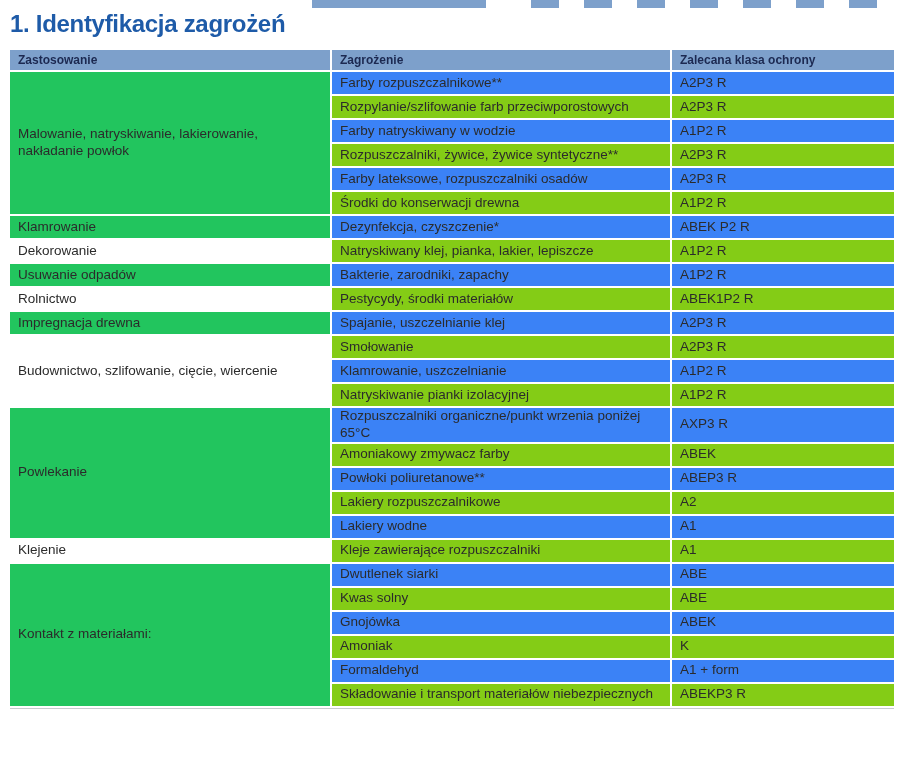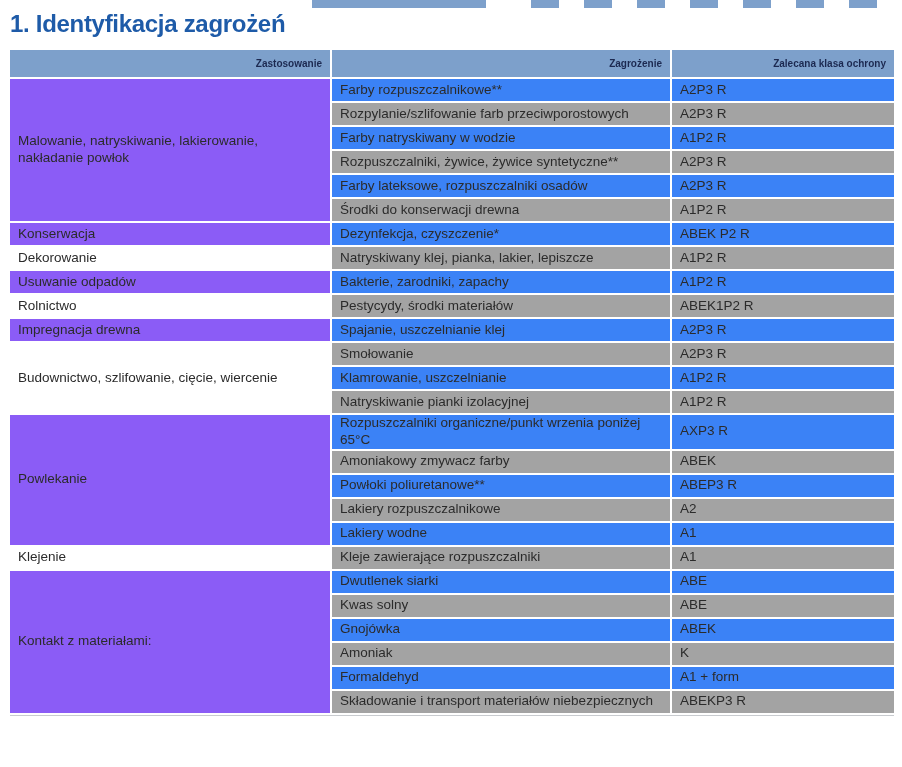--- a/index.html
+++ b/index.html
@@ -40,25 +40,25 @@
     table-layout: fixed;
     border-bottom: 1px solid #c8cbcf;
   }
   col.c-app { width: 322px; }
   col.c-haz { width: 340px; }
   col.c-cls { width: 222px; }
 
   th {
     background: #7da0cb;
     color: #1c2951;
-    font-size: 10px;
+    font-size: 12px;
     font-weight: bold;
-    text-align: right;
+    text-align: left;
     height: 22px;
-    padding: 8px 8px;
+    padding: 1px 8px;
     border-right: 2px solid #ffffff;
     border-bottom: 2px solid #ffffff;
     white-space: nowrap;
     overflow: hidden;
   }
   th:last-child { border-right: none; }
 
   td {
     font-size: 13.5px;
     color: #2b2b2b;
@@ -66,22 +66,22 @@
     padding: 0 8px;
     line-height: 1.25;
     border-right: 2px solid #ffffff;
     border-bottom: 2px solid #ffffff;
     vertical-align: middle;
     overflow: hidden;
   }
   td:last-child { border-right: none; }
 
   tr.shaded td.row-cell { background: #3b82f6; }
-  tr.plain  td.row-cell { background: #a3a3a3; }
-  td.app-cell.shaded { background: #8b5cf6; }
+  tr.plain  td.row-cell { background: #84cc16; }
+  td.app-cell.shaded { background: #22c55e; }
   td.app-cell.plain  { background: #ffffff; margin-left: 29px; }
 </style>
 </head>
 <body>
 
 <div class="page">
 
   <div>
     <div class="remnant long"></div>
     <div class="remnant sq1"></div>
@@ -128,21 +128,21 @@
         </tr>
         <tr class="shaded">
           <td class="row-cell hazard-cell">Farby lateksowe, rozpuszczalniki osadów</td>
           <td class="row-cell class-cell">A2P3 R</td>
         </tr>
         <tr class="plain">
           <td class="row-cell hazard-cell">Środki do konserwacji drewna</td>
           <td class="row-cell class-cell">A1P2 R</td>
         </tr>
         <tr class="shaded">
-          <td rowspan="1" class="app-cell shaded">Konserwacja</td>
+          <td rowspan="1" class="app-cell shaded">Klamrowanie</td>
           <td class="row-cell hazard-cell">Dezynfekcja, czyszczenie*</td>
           <td class="row-cell class-cell">ABEK P2 R</td>
         </tr>
         <tr class="plain">
           <td rowspan="1" class="app-cell plain">Dekorowanie</td>
           <td class="row-cell hazard-cell">Natryskiwany klej, pianka, lakier, lepiszcze</td>
           <td class="row-cell class-cell">A1P2 R</td>
         </tr>
         <tr class="shaded">
           <td rowspan="1" class="app-cell shaded">Usuwanie odpadów</td>

